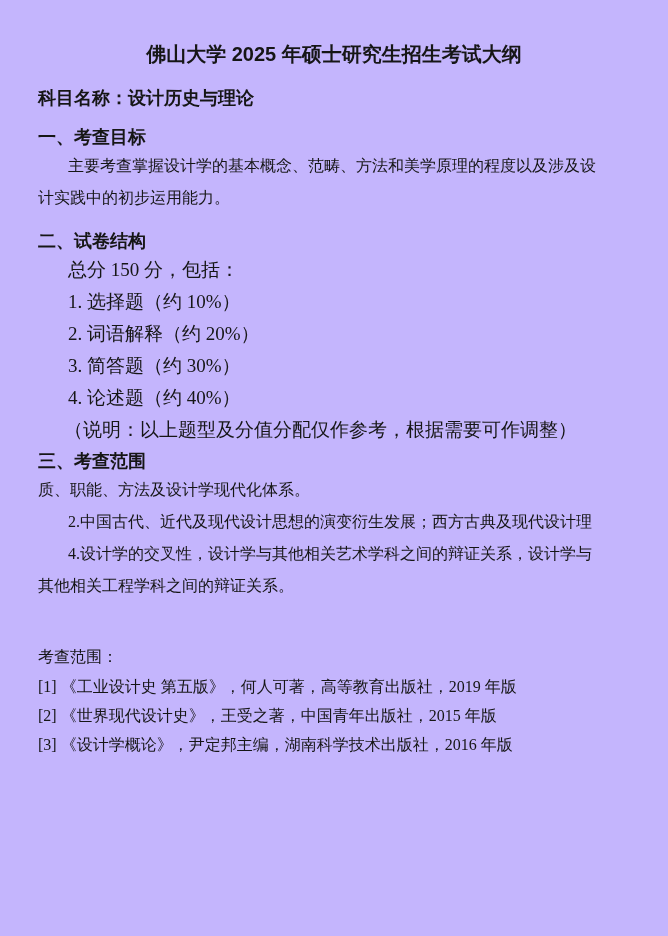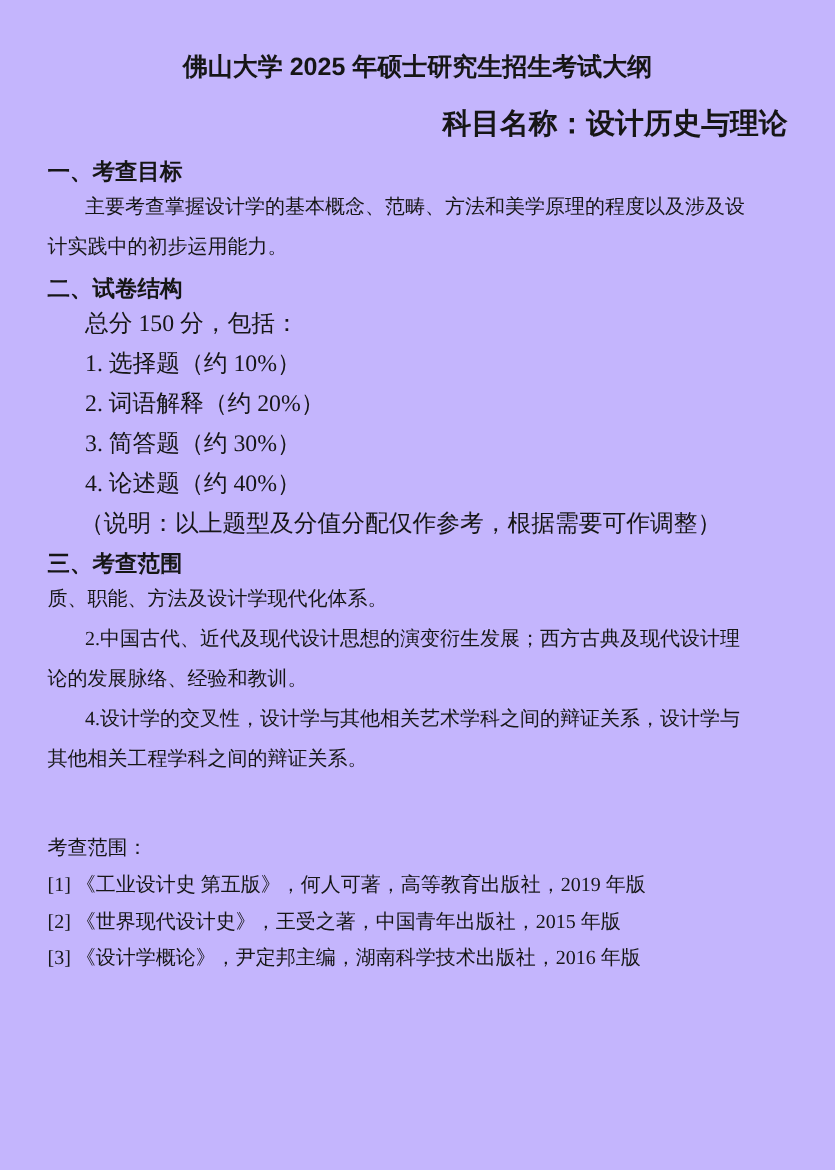--- a/index.html
+++ b/index.html
@@ -19,36 +19,36 @@
 
   .doc-title {
     text-align: center;
     font-family: "Liberation Sans", "DejaVu Sans", sans-serif;
     font-weight: bold;
     font-size: 20px;
     line-height: 28px;
   }
 
   .doc-subtitle {
-    text-align: right;
-    font-family: Liberation Serif, serif;
+    text-align: left;
+    font-family: Liberation Mono, monospace;
     font-weight: bold;
-    font-size: 23px;
+    font-size: 18px;
     line-height: 26px;
     margin-top: 18px;
   }
 
   .sec-heading {
     font-family: "Liberation Sans", "DejaVu Sans", sans-serif;
     font-weight: bold;
     font-size: 18px;
     line-height: 26px;
   }
   .sec-heading.s1 { margin-top: 12px; }
-  .sec-heading.s2 { margin-top: 4px; }
+  .sec-heading.s2 { margin-top: 14px; }
   .sec-heading.s3 { margin-top: 2px; }
 
   .para-line {
     font-size: 16px;
     line-height: 32px;
     white-space: nowrap;
   }
   .indent { padding-left: 30px; }
 
   .s2-line {
@@ -94,21 +94,20 @@
     <div class="s2-line s2-note">（说明：以上题型及分值分配仅作参考，根据需要可作调整）</div>
   </div>
 
   <div class="sec-heading s3">三、考查范围</div>
   <div>
     <div>
       <div class="para-line">质、职能、方法及设计学现代化体系。</div>
     </div>
     <div>
       <div class="para-line indent">2.中国古代、近代及现代设计思想的演变衍生发展；西方古典及现代设计理</div>
-      <div class="para-line">论的发展脉络、经验和教训。</div>
     </div>
     <div>
     </div>
     <div>
       <div class="para-line indent">4.设计学的交叉性，设计学与其他相关艺术学科之间的辩证关系，设计学与</div>
       <div class="para-line">其他相关工程学科之间的辩证关系。</div>
     </div>
   </div>
 
   <div class="refs">

